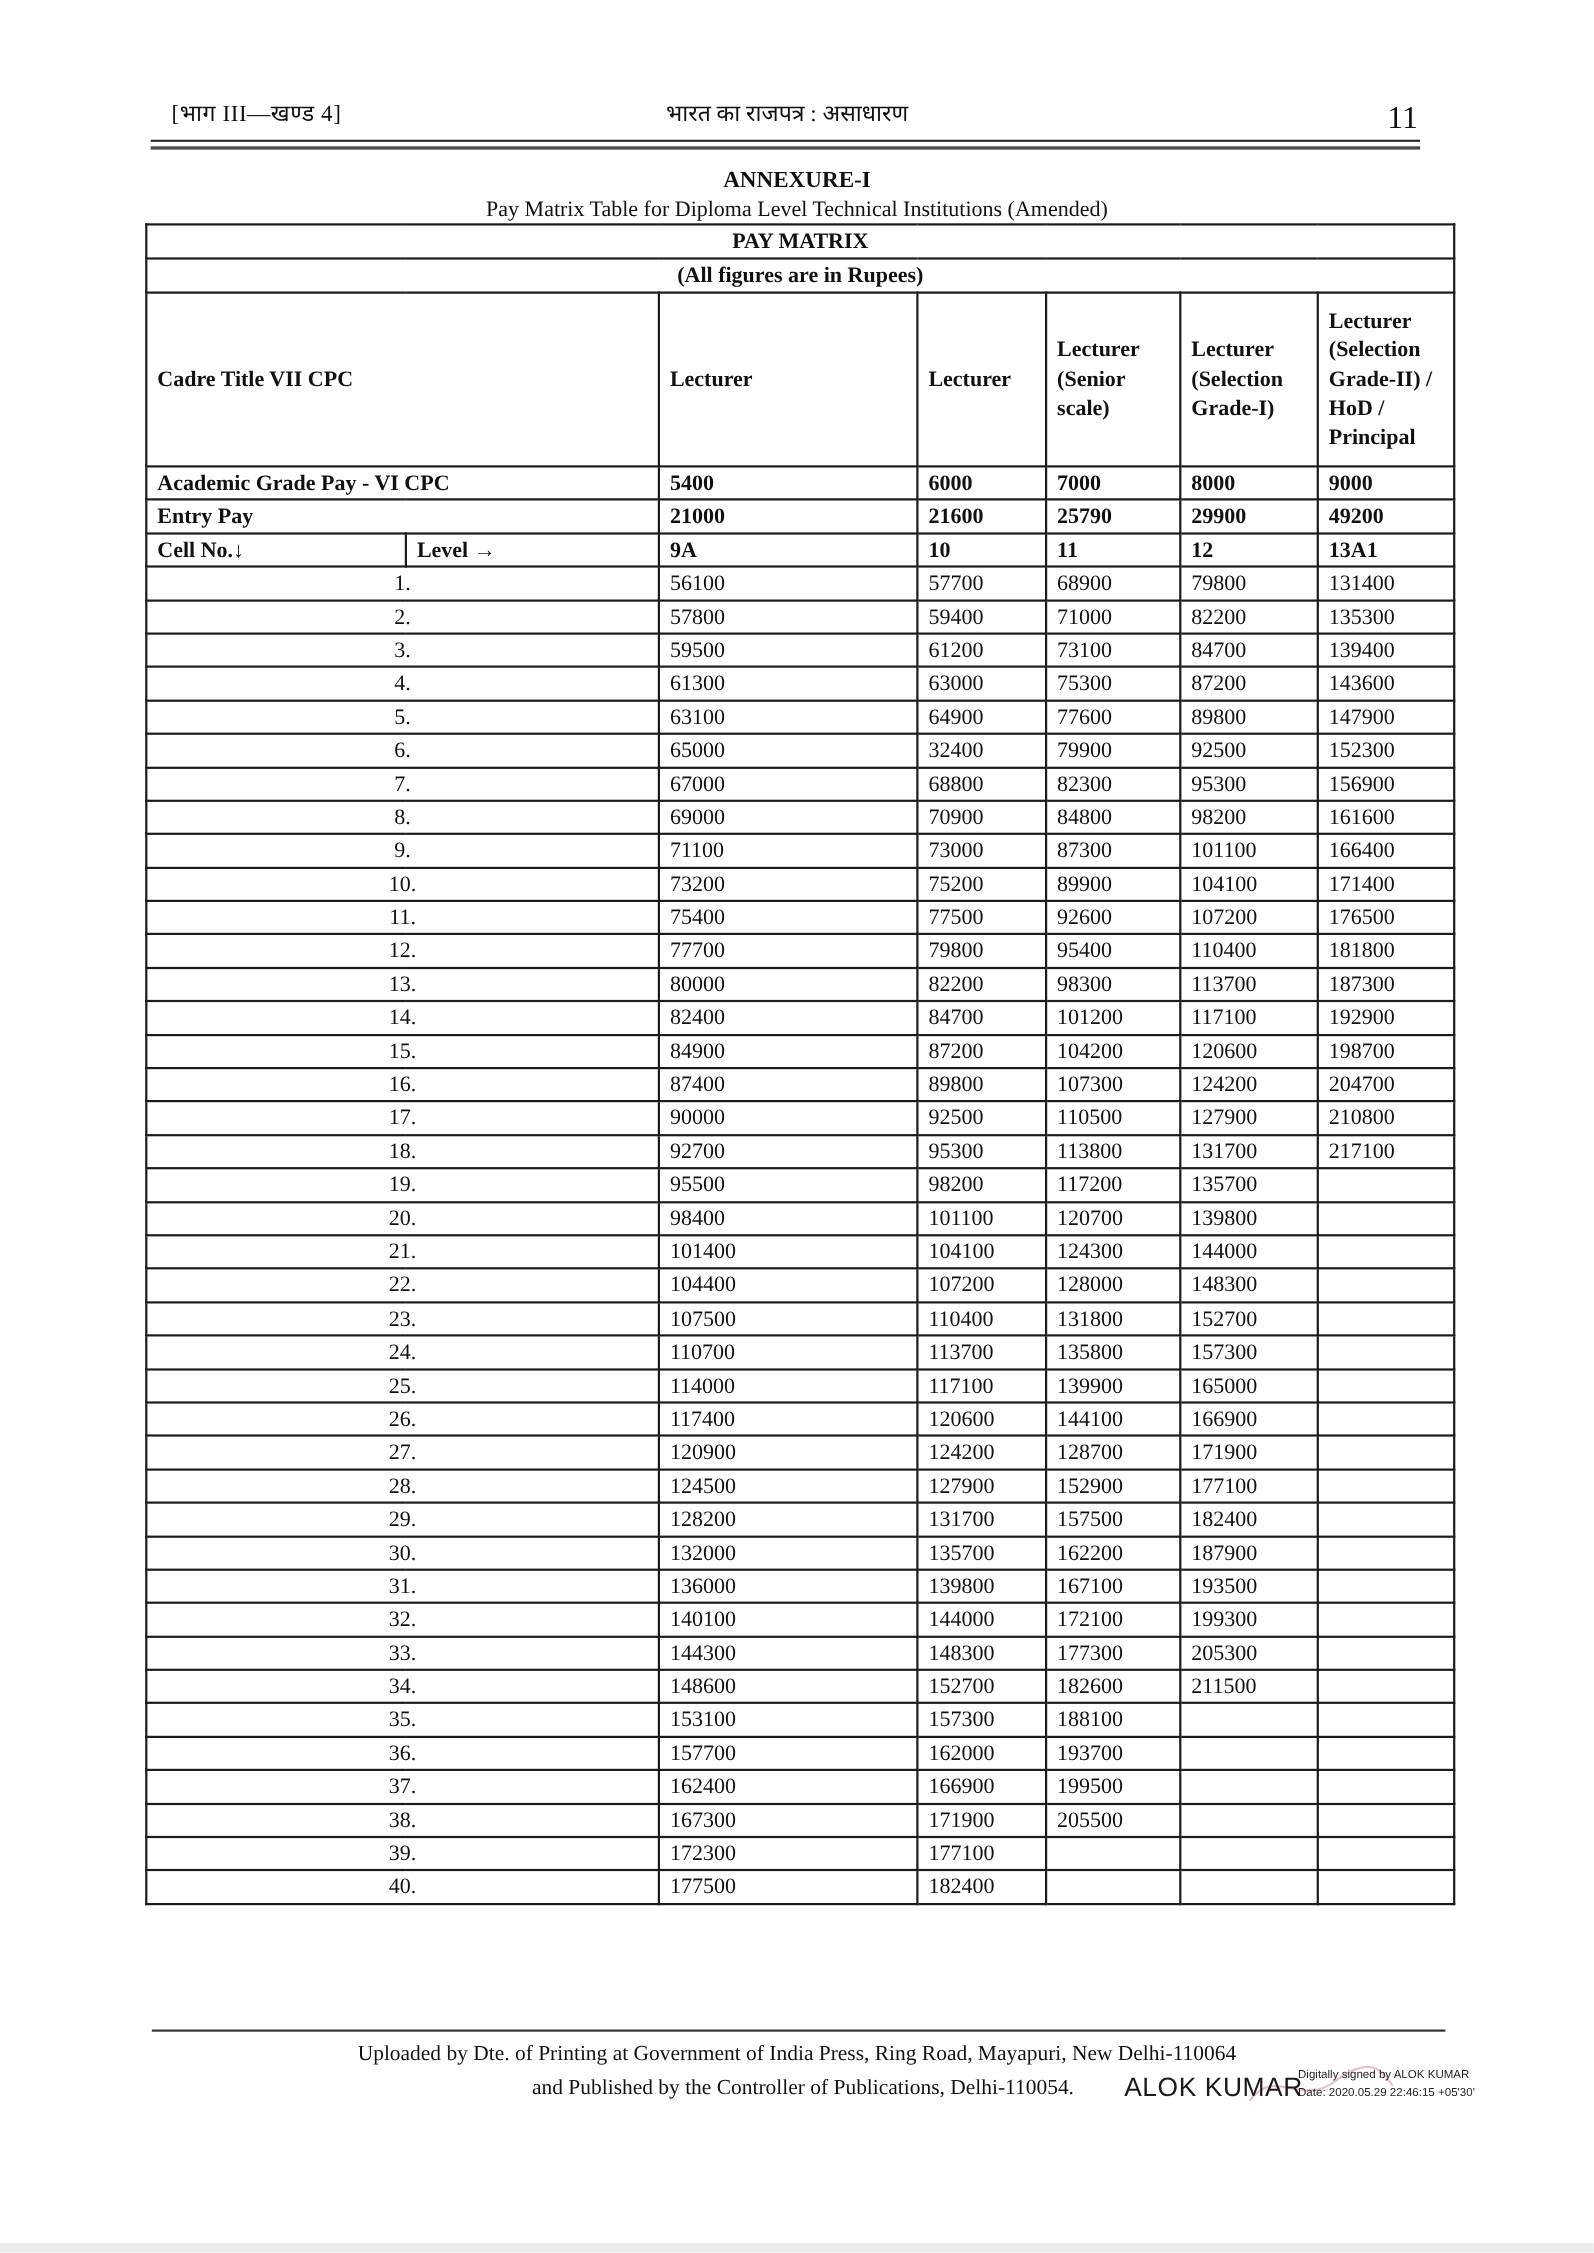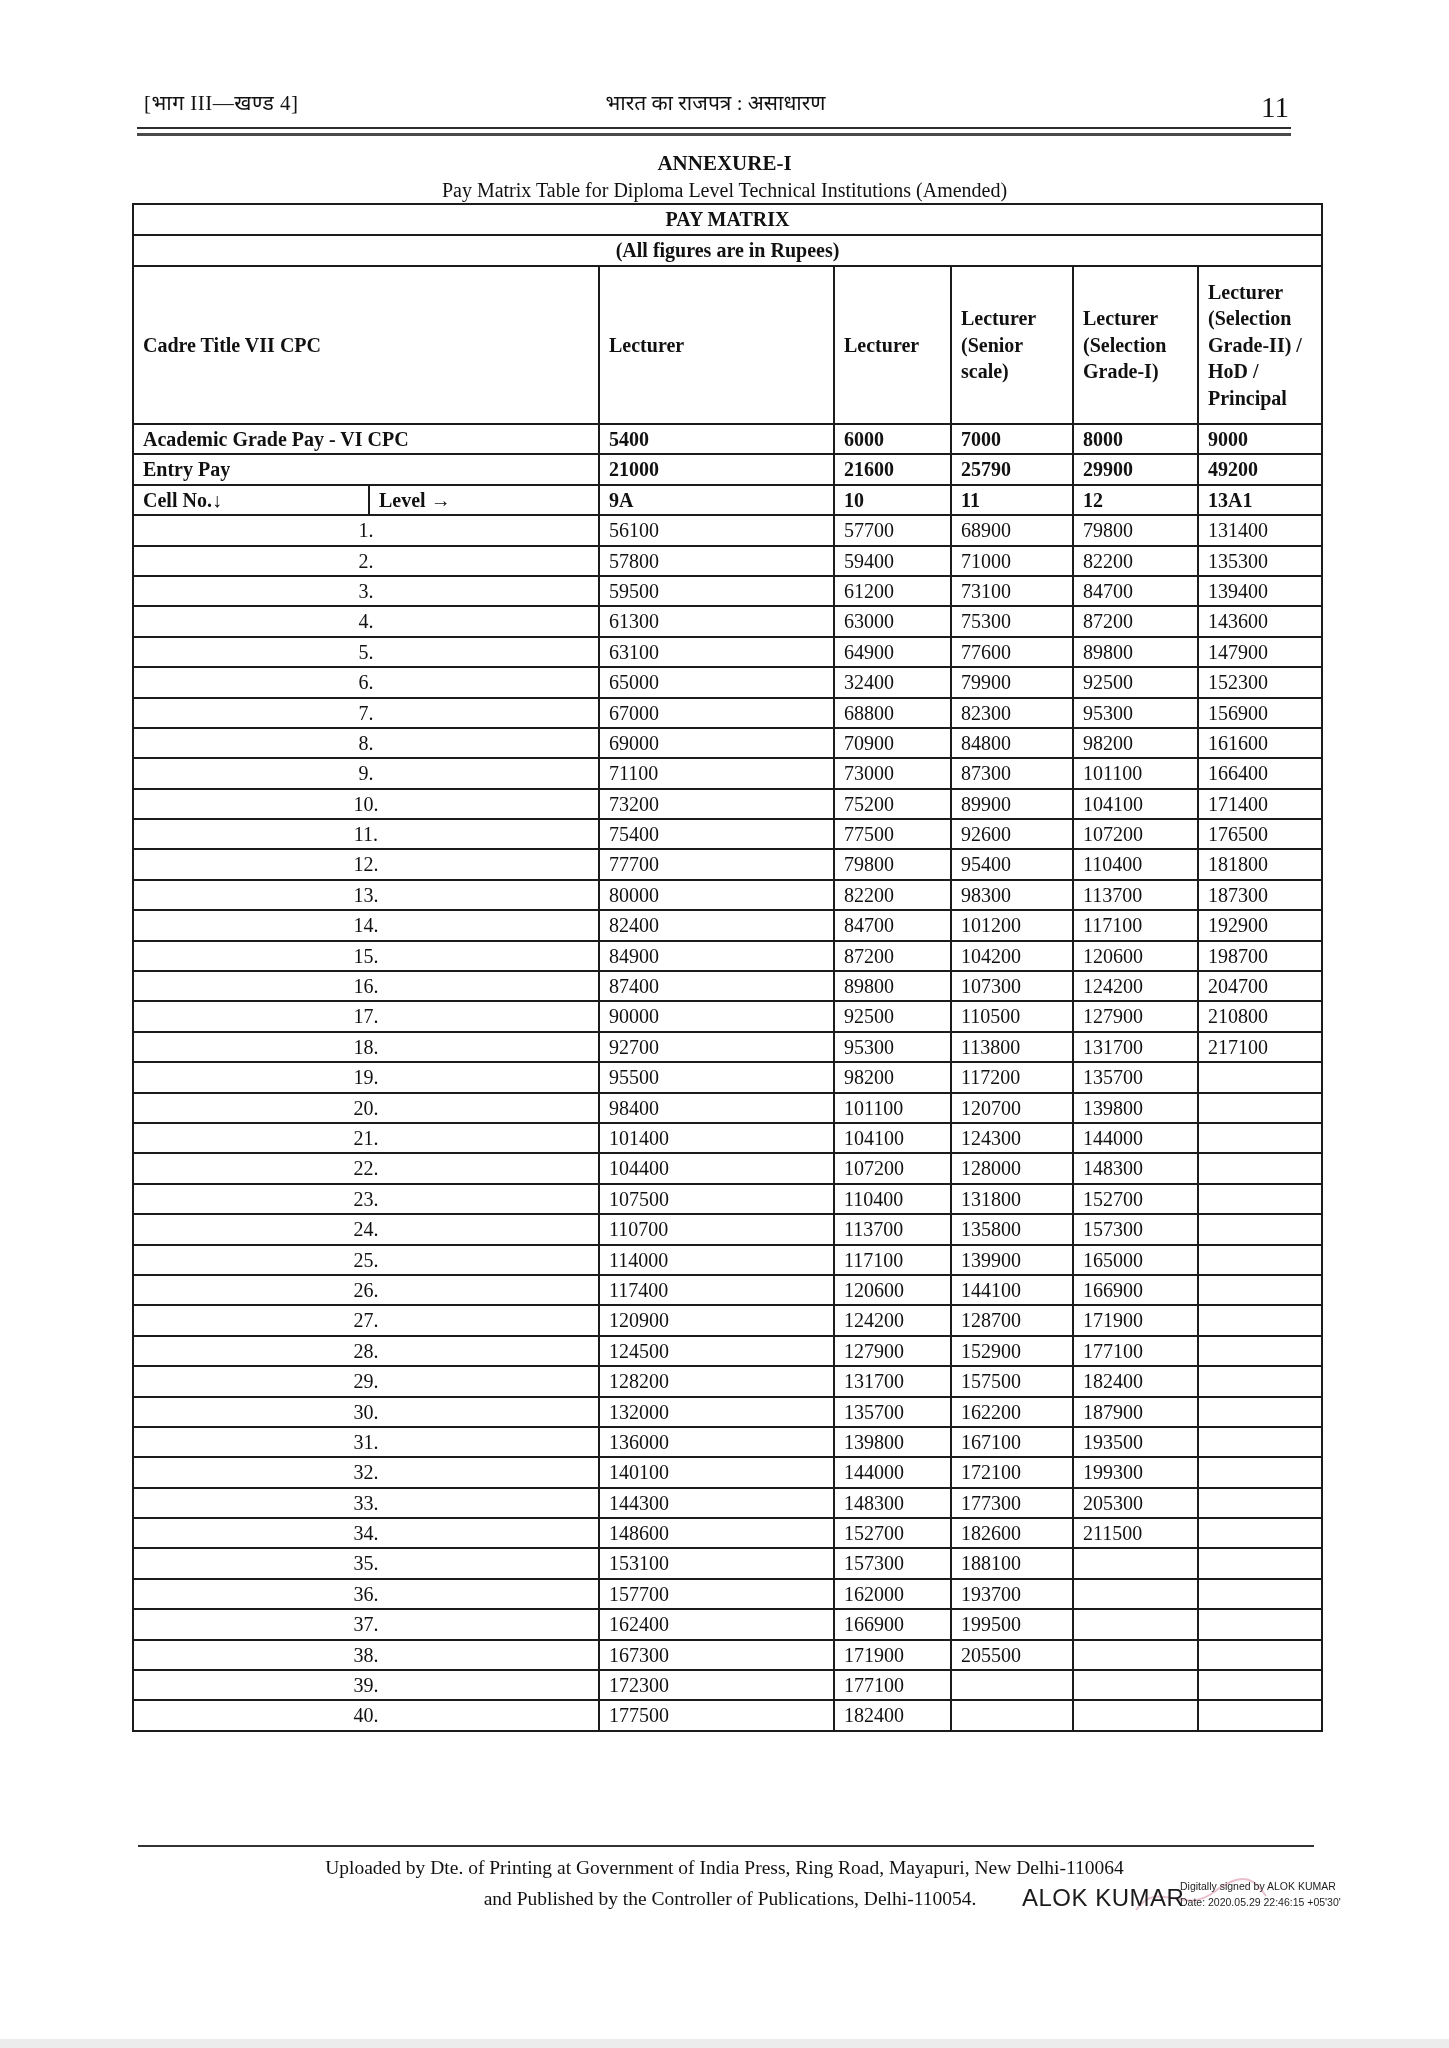--- a/index.html
+++ b/index.html
@@ -2,21 +2,21 @@
 <html><head>
 <meta charset="utf-8">
 <style>
   html,body{margin:0;padding:0;background:#ffffff;}
   .page{
     position:relative;width:1449px;height:2048px;background:#fff;overflow:hidden;
     font-family:"Liberation Serif","DejaVu Serif",serif;color:#111;
   }
   
   .page-header{position:absolute;top:86px;left:140px;right:158px;height:32px;}
-  .ph-left{position:absolute;left:4px;bottom:2px;font-size:21px;letter-spacing:.5px;}
+  .ph-left{position:absolute;left:16px;bottom:2px;font-size:21px;letter-spacing:.5px;}
   .ph-center{position:absolute;left:0;right:0;bottom:2px;text-align:center;font-size:21px;}
   .ph-right{position:absolute;right:2px;bottom:-6px;font-size:29px;}
   .header-rule{
     position:absolute;top:127px;left:137px;width:1154px;height:4px;
     border-top:2px solid #2e2e2e;border-bottom:3px solid #4a4a4a;
   }
   
   .annexure{position:absolute;top:151px;left:0;width:100%;text-align:center;font-weight:bold;font-size:21px;}
   .table-title{position:absolute;top:179px;left:0;width:100%;text-align:center;font-weight:normal;font-size:20px;}
   

